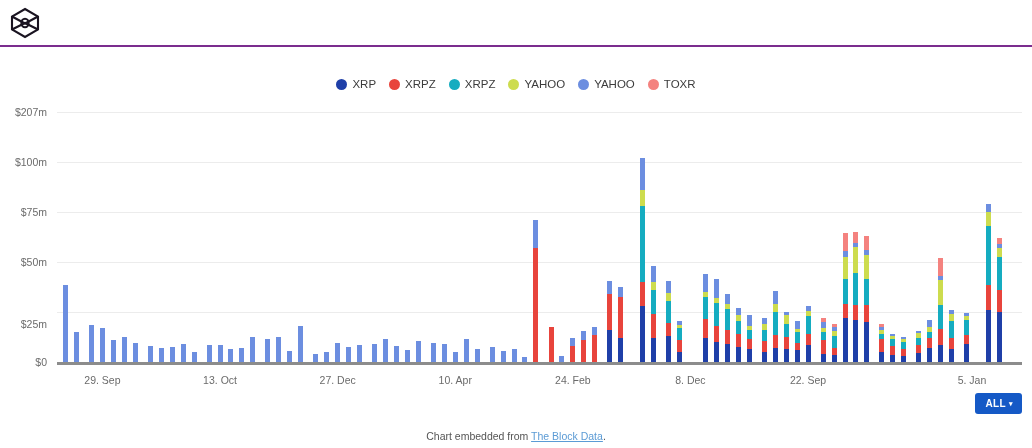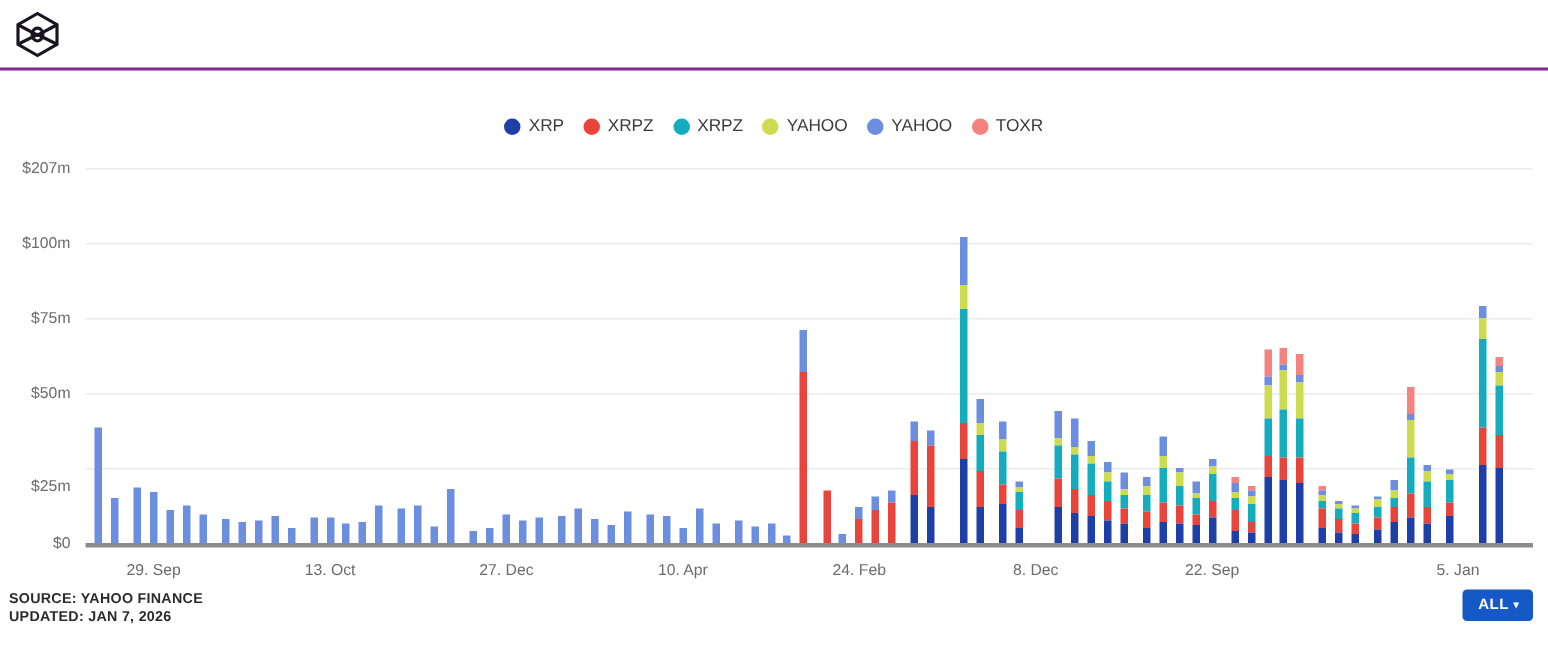--- a/index.html
+++ b/index.html
@@ -604,22 +604,21 @@
         <div class="x-tick" style="left: 280.66px;">27. Dec</div>
         <div class="x-tick" style="left: 398.26px;">10. Apr</div>
         <div class="x-tick" style="left: 515.86px;">24. Feb</div>
         <div class="x-tick" style="left: 633.46px;">8. Dec</div>
         <div class="x-tick" style="left: 751.06px;">22. Sep</div>
         <div class="x-tick" style="left: 915px;">5. Jan</div>
       </div>
   </div>
 
   <div class="footer">
-    <div class="source-block">
-      <div>SOURCE: YAHOO FINANCE</div>
-      <div>UPDATED: JAN 7, 2026</div>
-    </div>
     <button class="all-button">
       <span>ALL</span>
       <span class="caret">▾</span>
     </button>
+    <div class="embed-note">
+      <span>Chart embedded from </span><a class="embed-link" href="#">The Block Data</a><span>.</span>
+    </div>
   </div>
 </div>
 
 </body></html>

